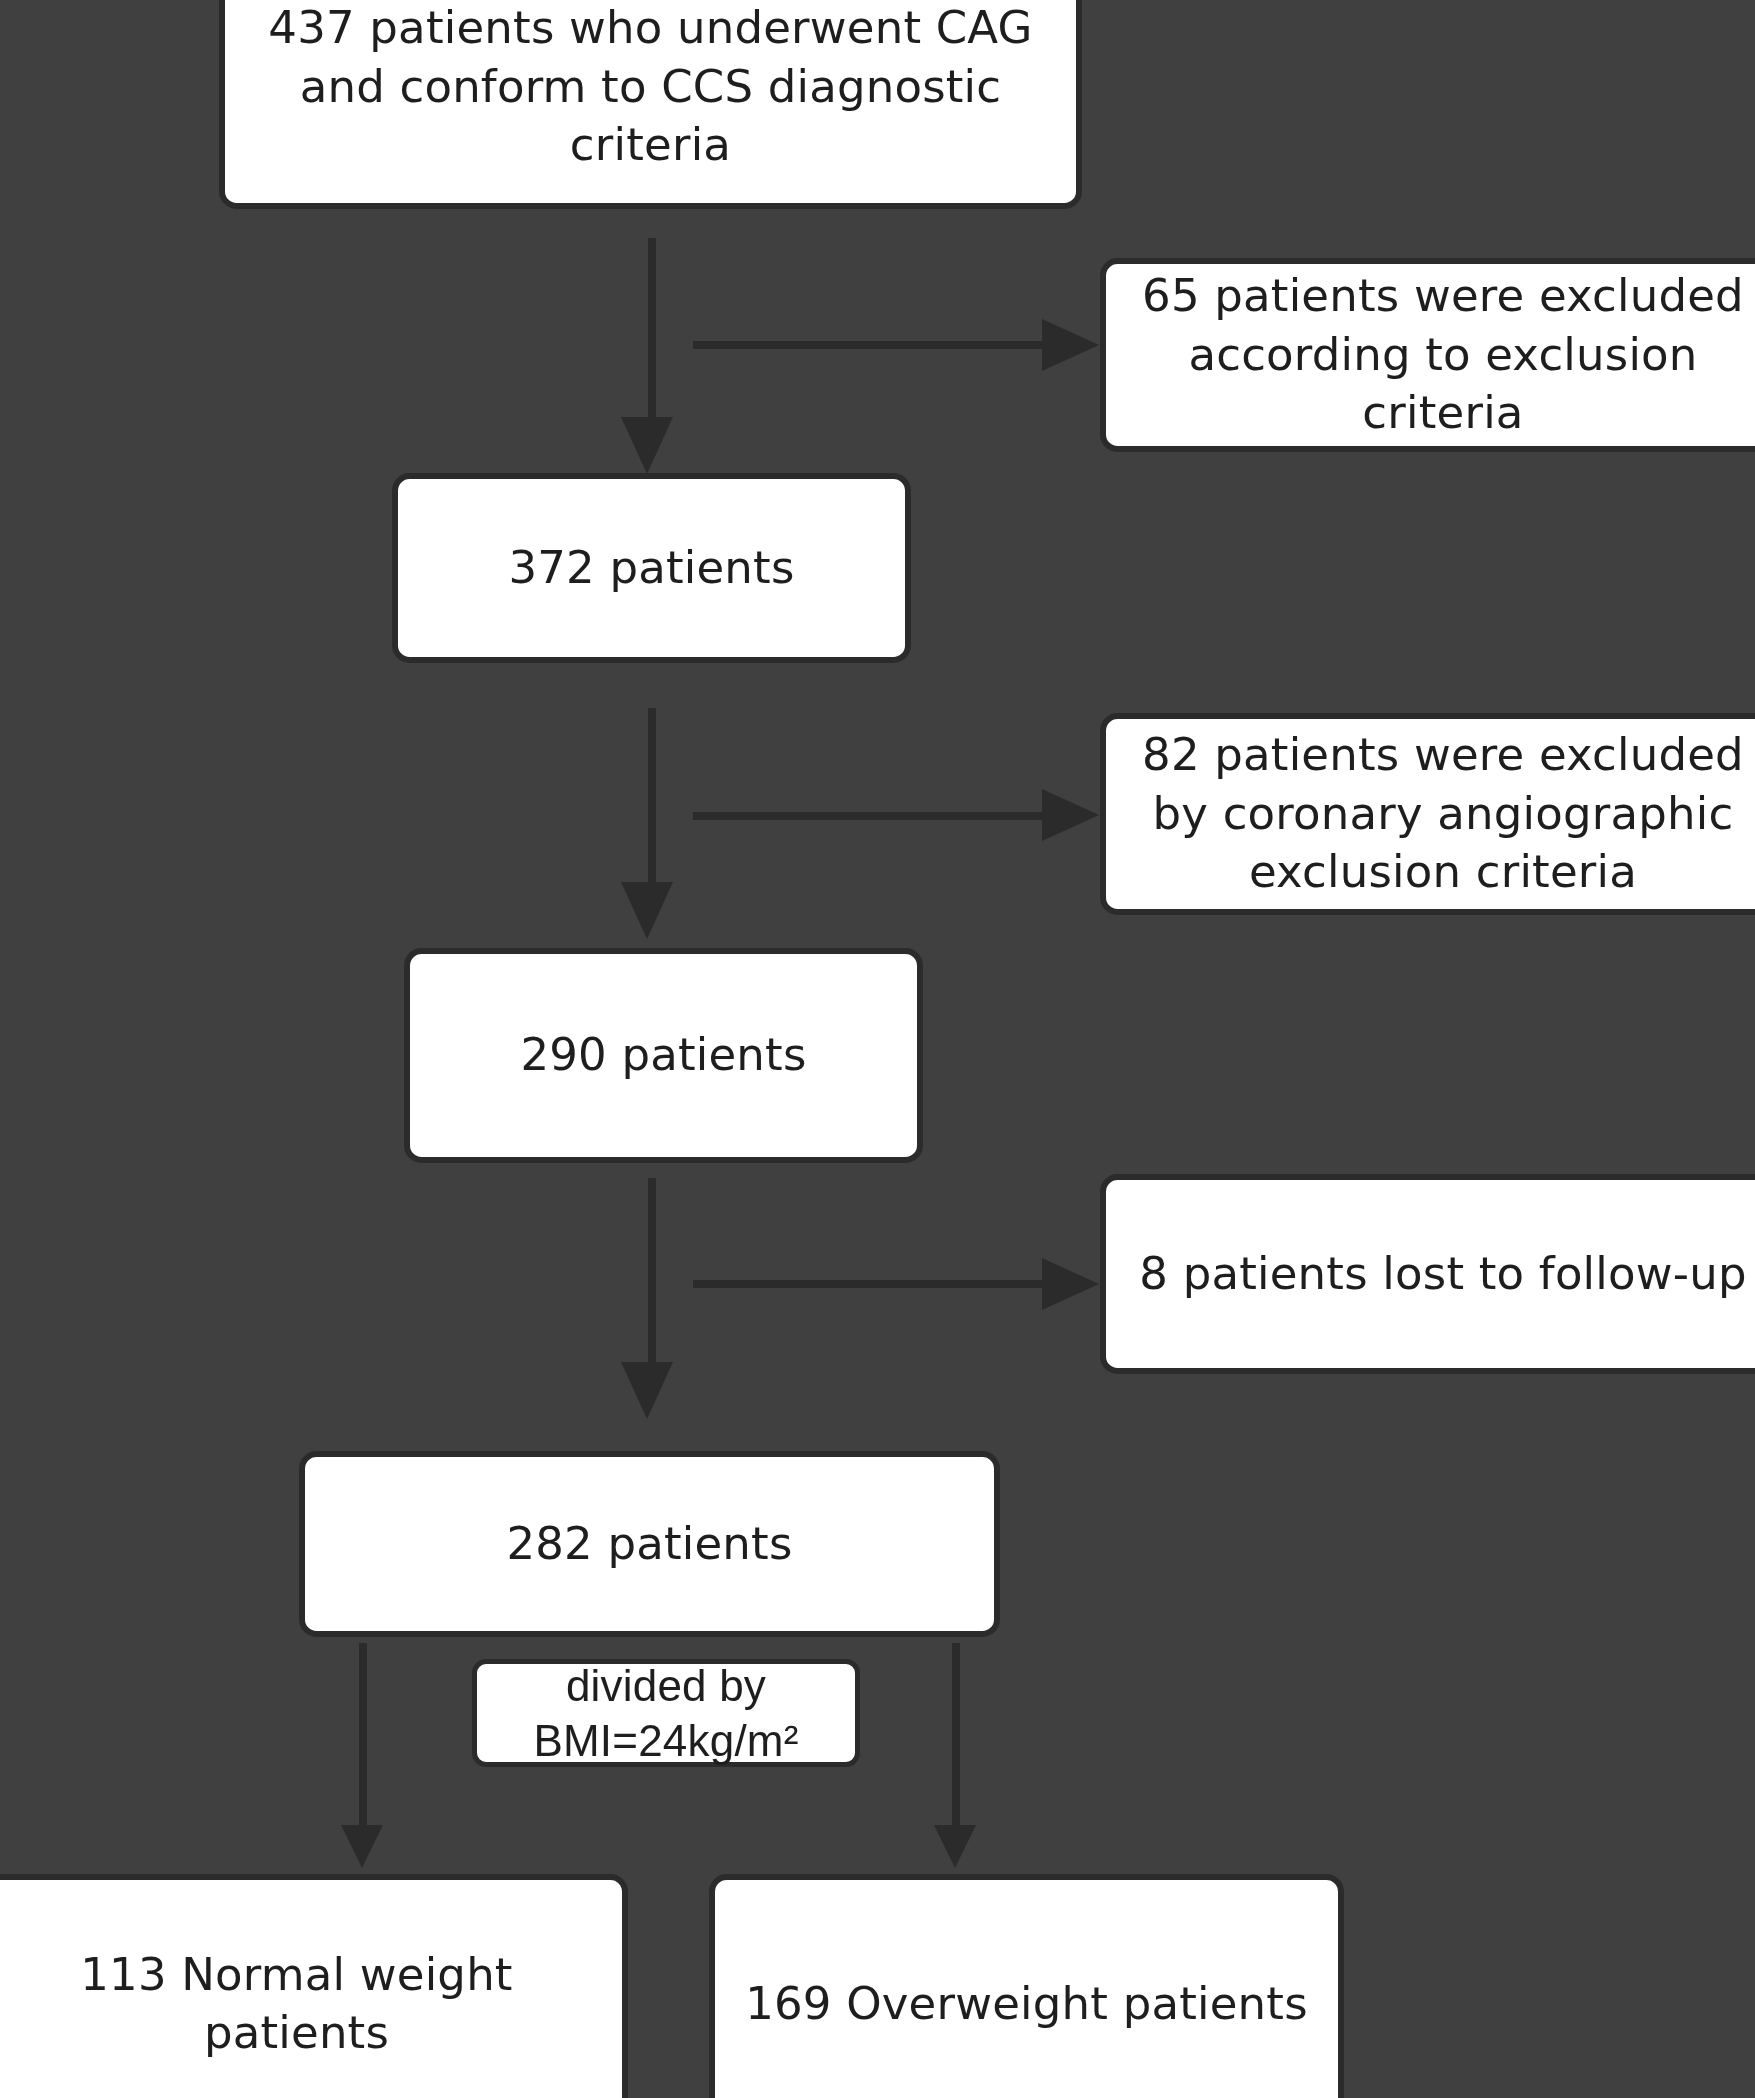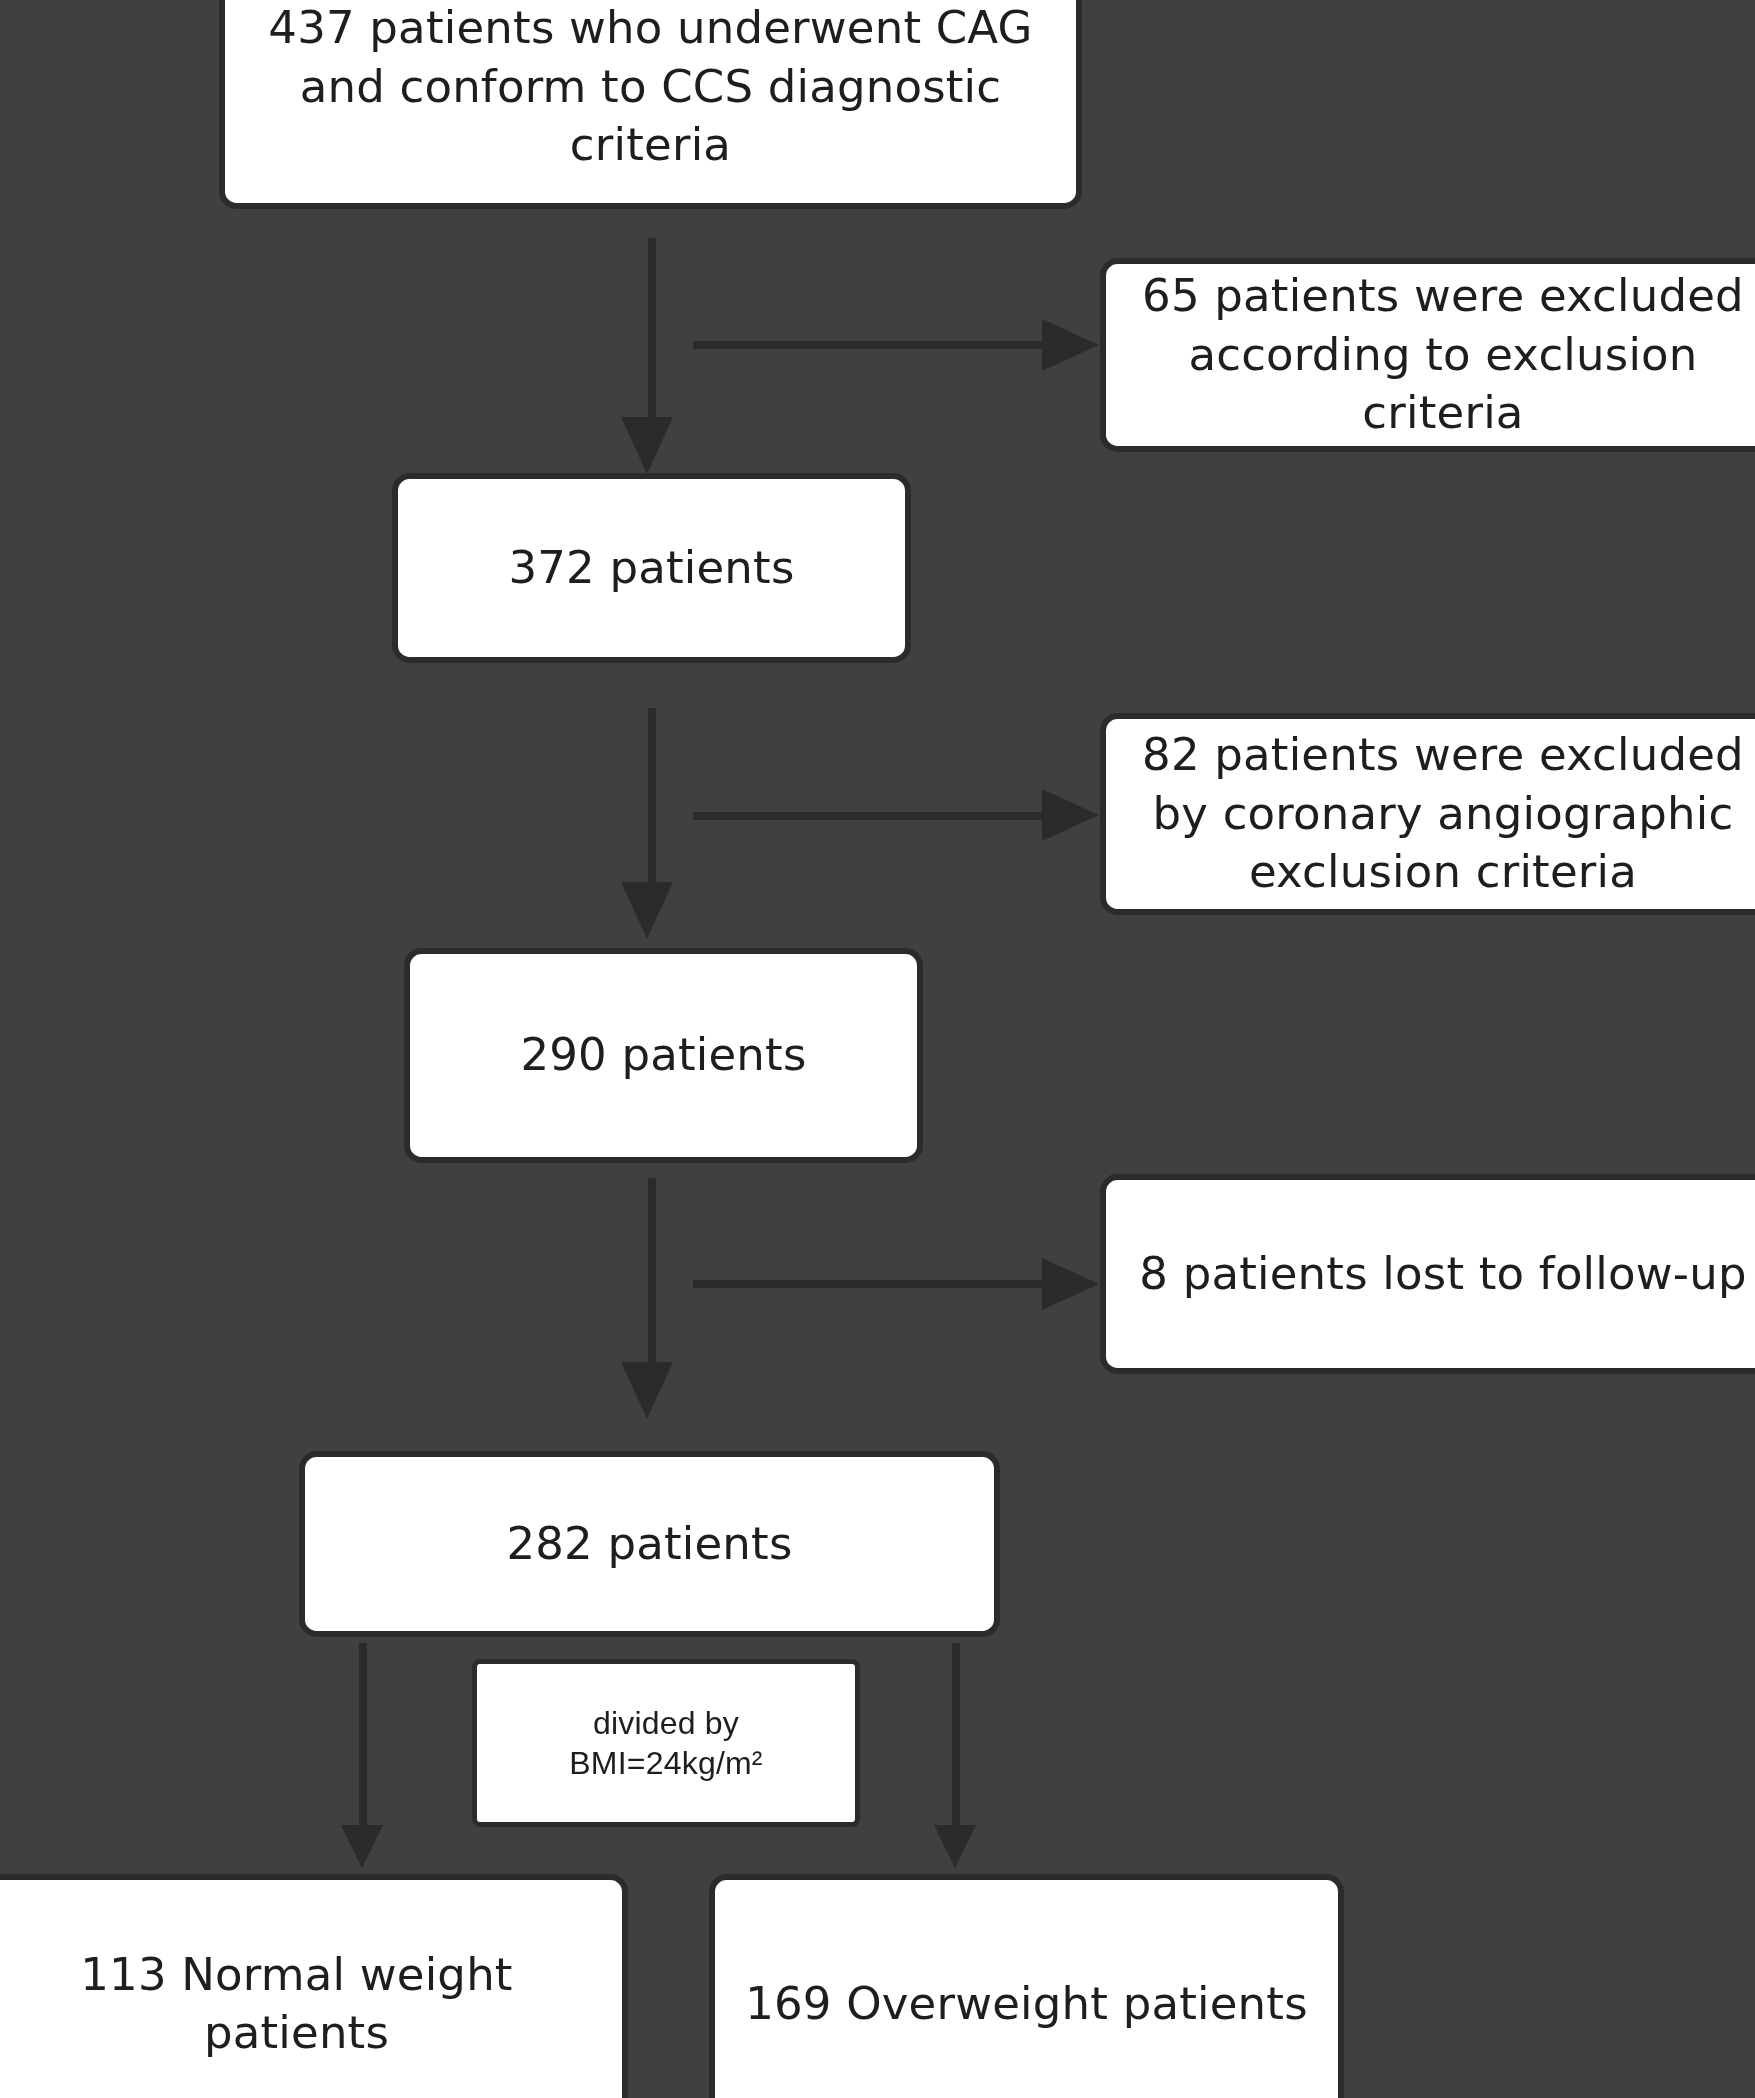--- a/index.html
+++ b/index.html
@@ -56,24 +56,24 @@
   #node-cohort-290 {
     left: 392px; top: 948px; width: 519px; height: 215px; margin-left: 12px;
   }
   #node-lost-followup {
     left: 1100px; top: 1174px; width: 686px; height: 200px;
   }
   #node-cohort-282 {
     left: 299px; top: 1423px; width: 701px; height: 186px; margin-top: 28px;
   }
   #node-bmi-split {
-    left: 472px; top: 1659px; width: 388px; height: 168px;
-    border-width: 5.9px; border-radius: 8px;
+    left: 472px; top: 1659px; width: 388px; height: 108px;
+    border-width: 5.9px; border-radius: 14px;
     font-family: "Liberation Sans", sans-serif;
-    font-size: 32px;
+    font-size: 44px;
     line-height: 1.25;
   }
   #node-normal-weight {
     left: -35px; top: 1874px; width: 663px; height: 260px;
   }
   #node-overweight {
     left: 709px; top: 1874px; width: 635px; height: 260px;
   }
 
   

